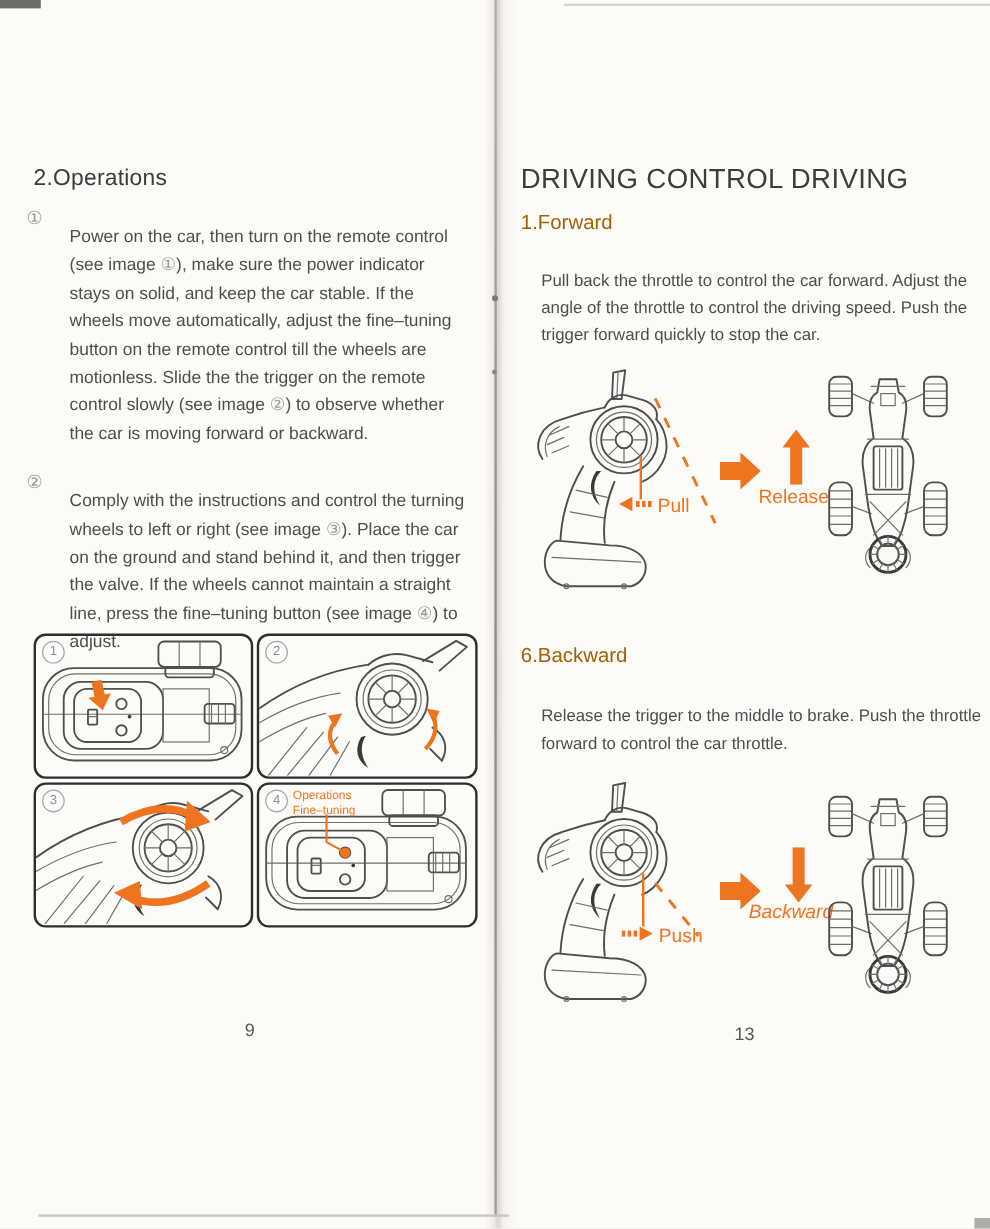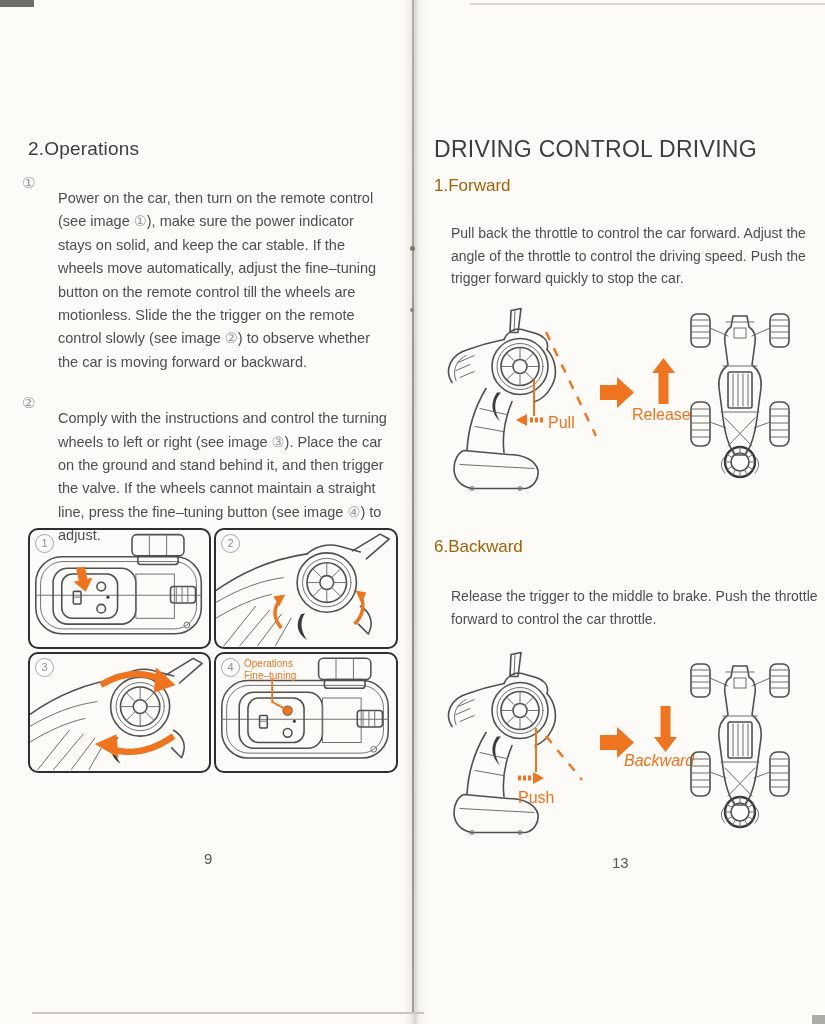--- a/index.html
+++ b/index.html
@@ -290,21 +290,21 @@
     <p class="abs para p2">Release the trigger to the middle to brake. Push the throttle forward to control the car throttle.</p>
 
     <div class="abs figure fig2">
       <svg class="remote" viewBox="0 0 150 195" preserveAspectRatio="xMidYMid meet">
         <use href="#remote-vert"></use>
       </svg>
       <svg class="overlay" viewBox="0 0 380 205">
         <line class="orgln" style="stroke-width:2" x1="102" y1="88" x2="102" y2="132"></line>
         <line class="orgln" style="stroke-width:2.4;stroke-dasharray:9 9" x1="112" y1="96" x2="148" y2="140"></line>
       </svg>
-      <div class="action" style="left:84px;top:132px;flex-direction:column;">
+      <div class="action" style="left:84px;top:132px;">
         <svg width="27" height="13" viewBox="0 0 27 13">
             <use href="#arrow-right-mini"></use>
           </svg>
         <span>Push</span>
       </div>
       <svg class="abs" style="left:166px;top:86px;" width="34" height="33" viewBox="0 0 34 33">
           <use href="#arrow-right-big"></use>
         </svg>
       <svg class="abs" style="left:220px;top:66px;" width="23" height="46" viewBox="0 0 23 46">
           <use href="#arrow-down"></use>

